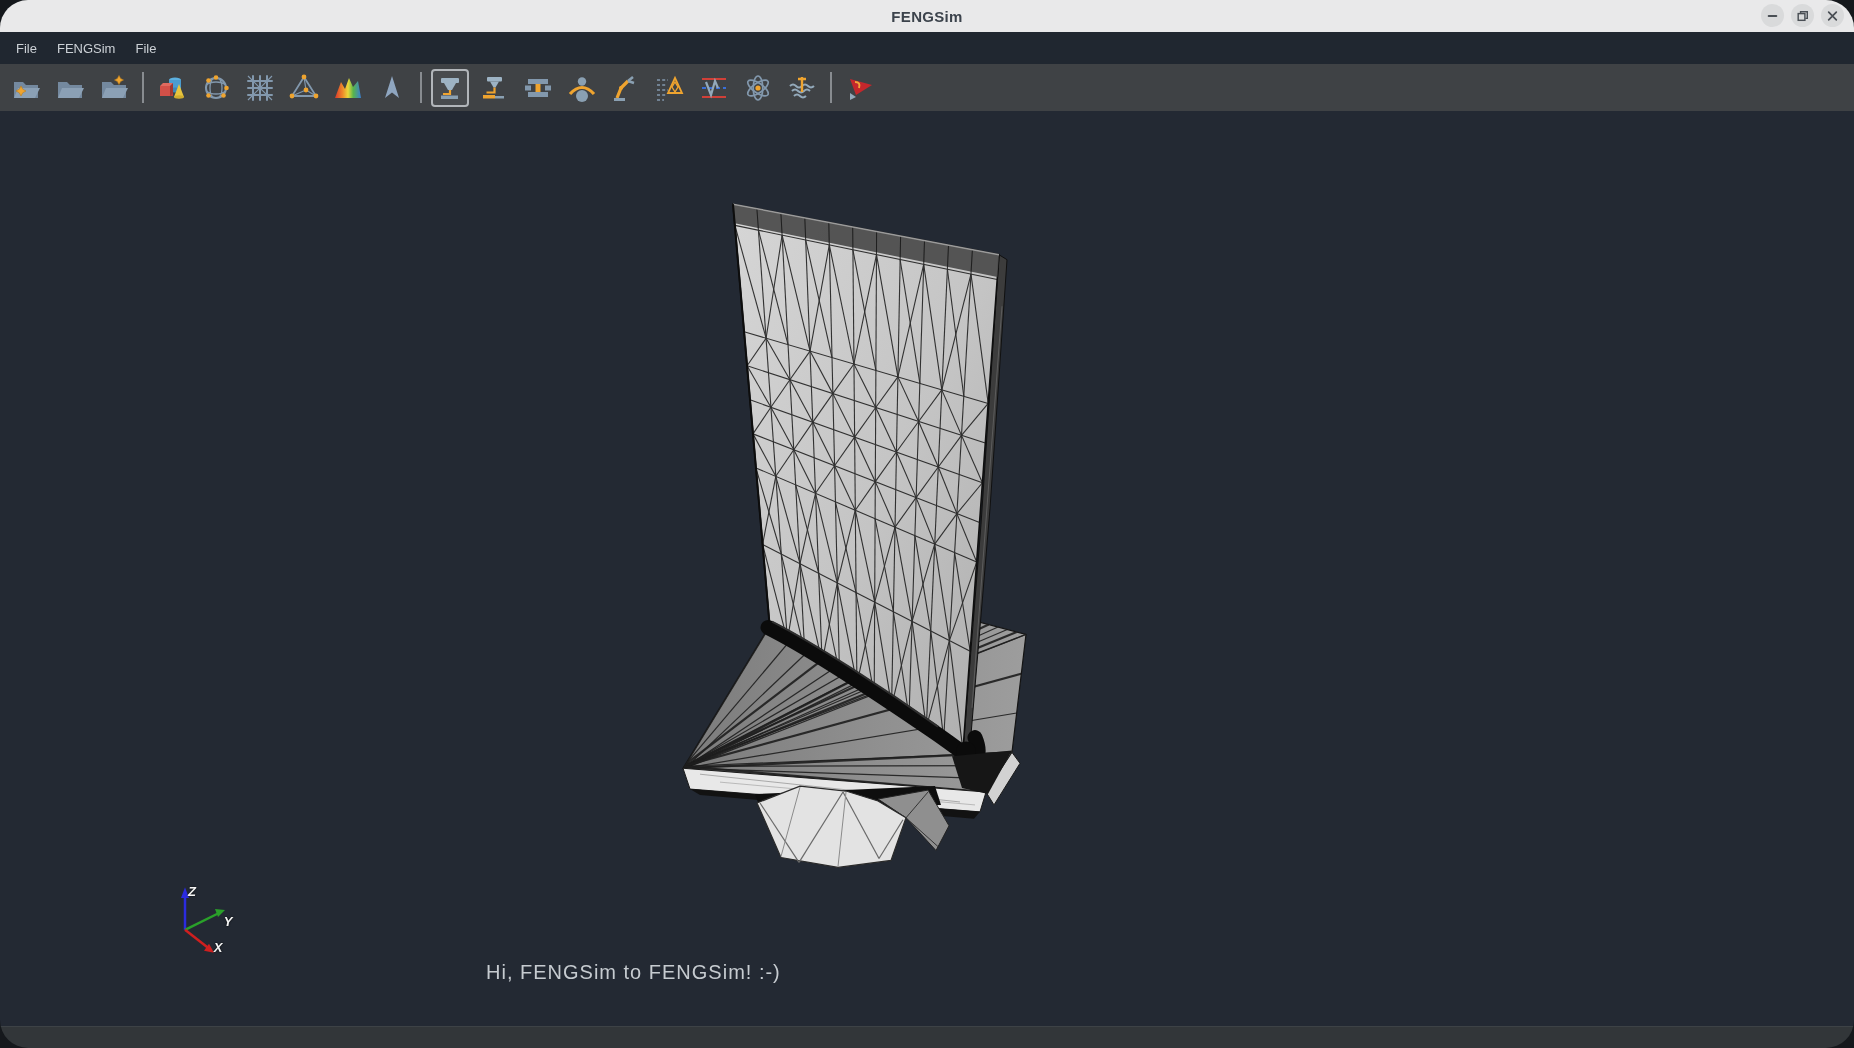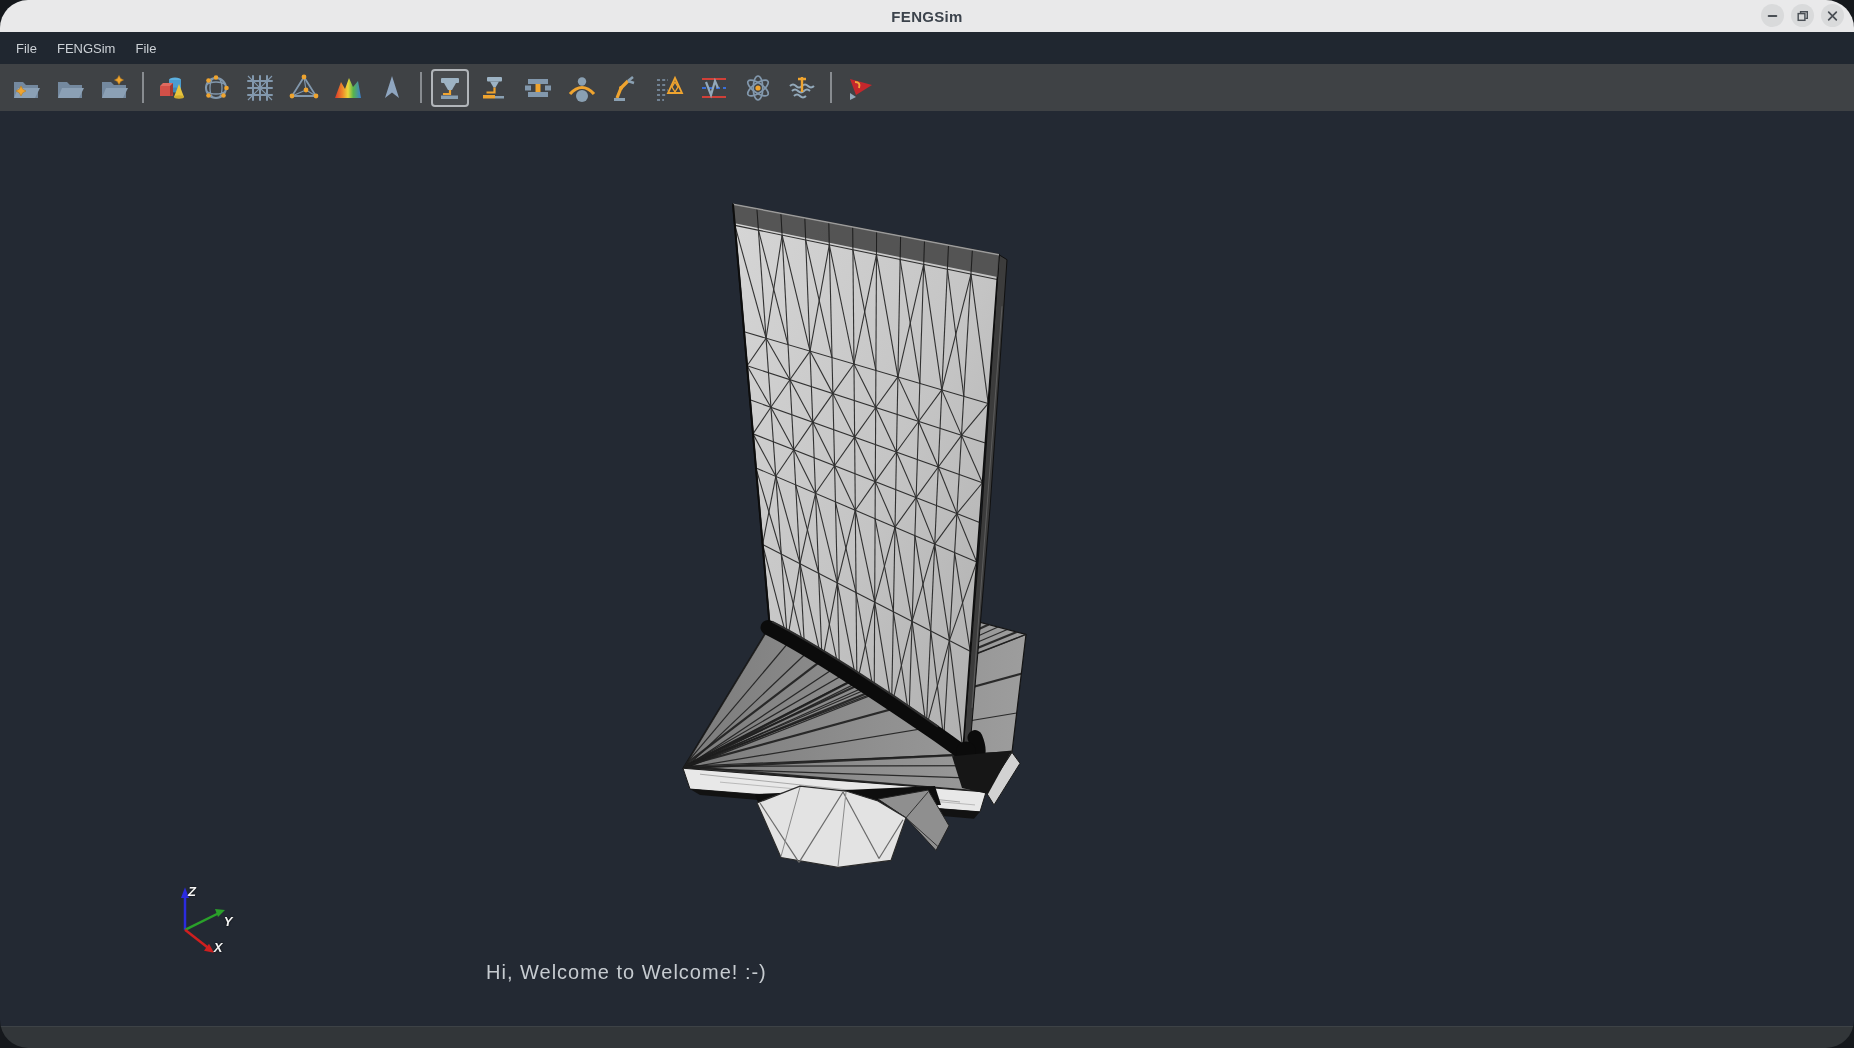--- a/index.html
+++ b/index.html
@@ -432,18 +432,18 @@
         <line x1="185.0" y1="929.0" x2="185.0" y2="894.0" stroke="#2b2bdf" stroke-width="2.5"></line>
         <polygon points="185,886 181,897 189,897" fill="#2b2bdf"></polygon>
         <line x1="185.0" y1="929.0" x2="219.0" y2="912.0" stroke="#2aa02a" stroke-width="2.5"></line>
         <polygon points="225,909 215,908 218,916" fill="#2aa02a"></polygon>
         <line x1="185.0" y1="929.0" x2="208.0" y2="947.0" stroke="#cf1f1f" stroke-width="2.5"></line>
         <polygon points="214,952 204,950 209,943" fill="#cf1f1f"></polygon>
       </svg>
     <div class="axis-label" style="left:192px;top:780px;">Z</div>
     <div class="axis-label" style="left:228px;top:810px;">Y</div>
     <div class="axis-label" style="left:218px;top:836px;">X</div>
-    <div class="welcome">Hi, Welcome to Welcome! :-)</div>
+    <div class="welcome">Hi, FENGSim to FENGSim! :-)</div>
   </div>
 
   <div class="statusbar"></div>
 
 </div>
 
 </body></html>

